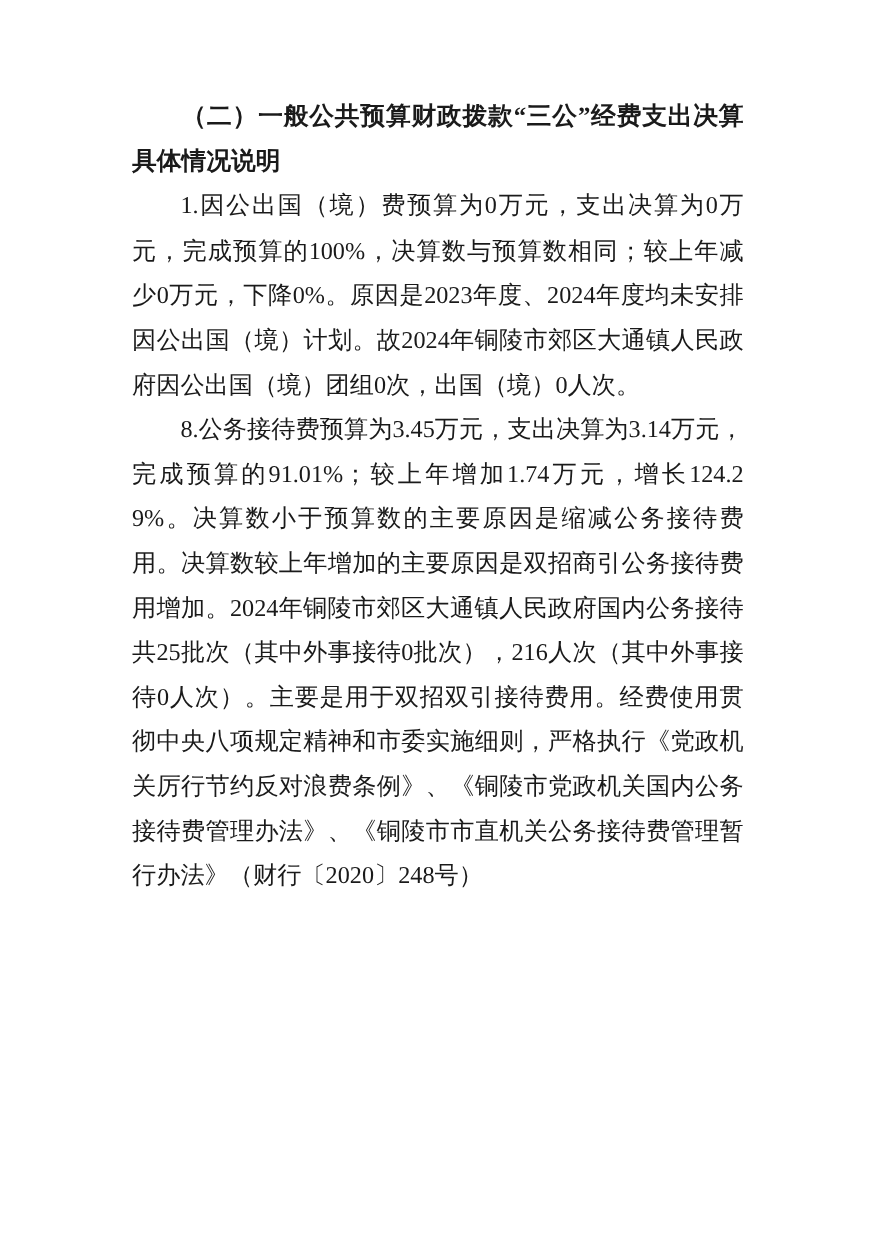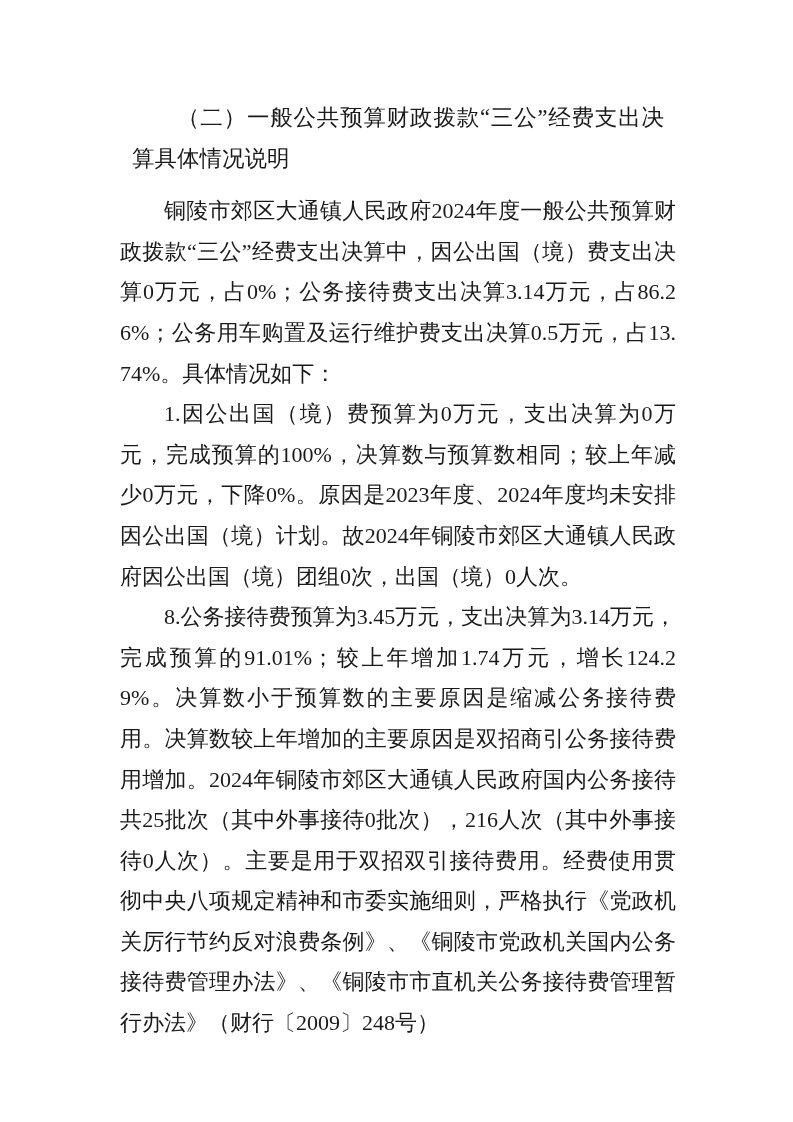--- a/index.html
+++ b/index.html
@@ -21,23 +21,23 @@
     padding: 86px 117px 0 120px;
     overflow: hidden;
   }
   .content {
     font-family: "Liberation Serif", "DejaVu Serif", serif;
     font-size: 22px;
     line-height: 40.6px;
     color: var(--text-color);
   }
   .heading {
-    margin: 12px;
+    margin: 0;
     font-size: 22.5px;
-    font-weight: normal;
+    font-weight: bold;
     text-indent: 2em;
     text-align: justify;
     text-align-last: left;
   }
   .para {
     margin: 0;
     text-indent: 2em;
     text-align: justify;
     text-align-last: left;
     word-break: break-all;
@@ -47,20 +47,19 @@
   }
 </style>
 </head>
 <body>
 
 <div class="page">
   <div class="content">
 
     <h1 class="heading">（二）一般公共预算财政拨款“三公”经费支出决算具体情况说明</h1>
 
-    <p class="para">铜陵市郊区大通镇人民政府2024年度一般公共预算财政拨款“三公”经费支出决算中，因公出国（境）费支出决算0万元，占0%；公务接待费支出决算3.14万元，占86.26%；公务用车购置及运行维护费支出决算0.5万元，占13.74%。具体情况如下：</p>
 
     <p class="para"><b>1.因公出国（境）费</b><span>预算为0万元，支出决算为0万元，完成预算的100%，决算数与预算数相同；较上年减少0万元，下降0%。原因是2023年度、2024年度均未安排因公出国（境）计划。故2024年铜陵市郊区大通镇人民政府因公出国（境）团组0次，出国（境）0人次。</span></p>
 
-    <p class="para"><b>8.公务接待费</b><span>预算为3.45万元，支出决算为3.14万元，完成预算的91.01%；较上年增加1.74万元，增长124.29%。决算数小于预算数的主要原因是缩减公务接待费用。决算数较上年增加的主要原因是双招商引公务接待费用增加。2024年铜陵市郊区大通镇人民政府国内公务接待共25批次（其中外事接待0批次），216人次（其中外事接待0人次）。主要是用于双招双引接待费用。经费使用贯彻中央八项规定精神和市委实施细则，严格执行《党政机关厉行节约反对浪费条例》、《铜陵市党政机关国内公务接待费管理办法》、《铜陵市市直机关公务接待费管理暂行办法》（财行〔2009〕248号）</span></p>
+    <p class="para"><b>8.公务接待费</b><span>预算为3.45万元，支出决算为3.14万元，完成预算的91.01%；较上年增加1.74万元，增长124.29%。决算数小于预算数的主要原因是缩减公务接待费用。决算数较上年增加的主要原因是双招商引公务接待费用增加。2024年铜陵市郊区大通镇人民政府国内公务接待共25批次（其中外事接待0批次），216人次（其中外事接待0人次）。主要是用于双招双引接待费用。经费使用贯彻中央八项规定精神和市委实施细则，严格执行《党政机关厉行节约反对浪费条例》、《铜陵市党政机关国内公务接待费管理办法》、《铜陵市市直机关公务接待费管理暂行办法》（财行〔2020〕248号）</span></p>
 
   </div>
 </div>
 
 </body></html>

